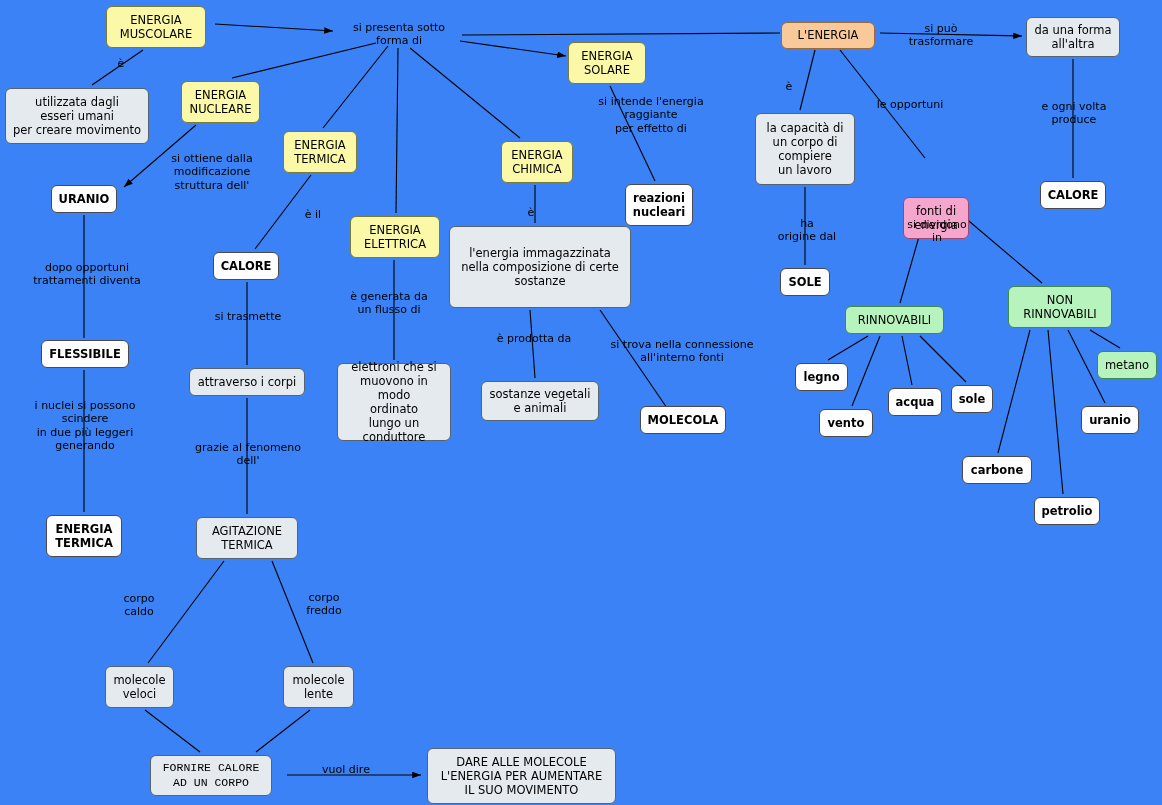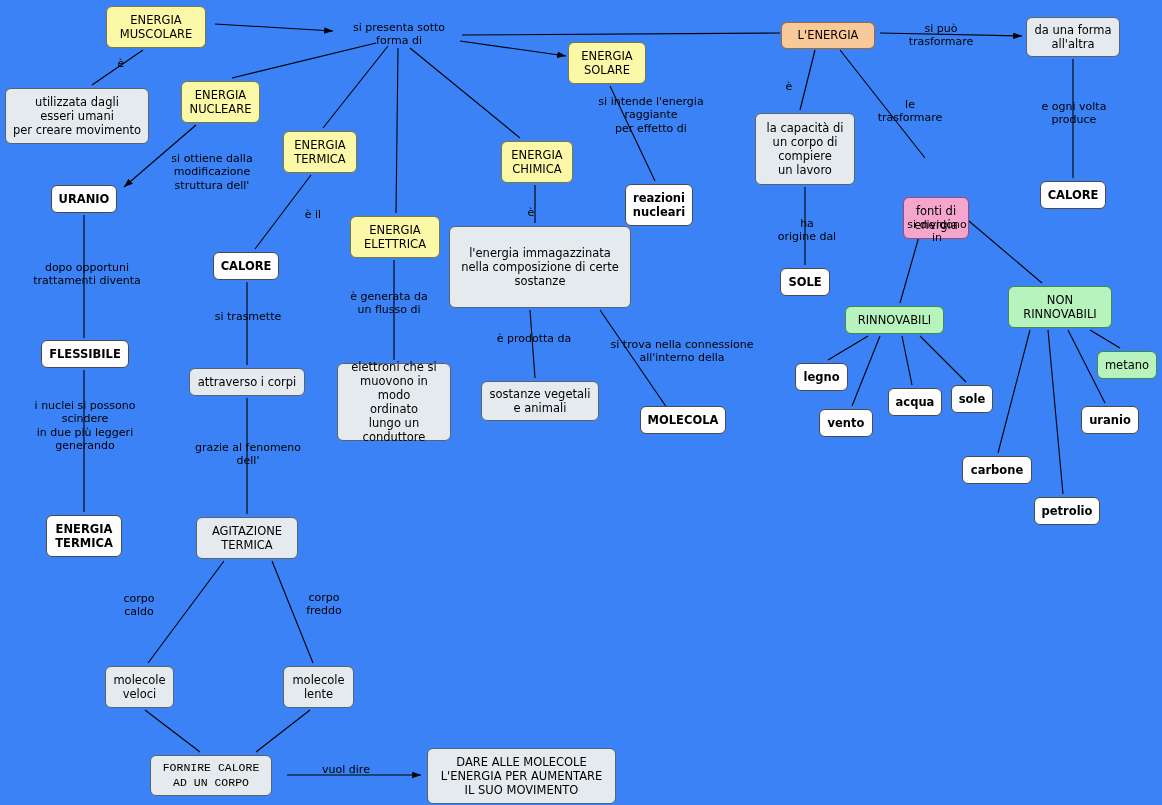--- a/index.html
+++ b/index.html
@@ -179,21 +179,21 @@
 IL SUO MOVIMENTO</div>
     </div>
   <div id="labels-layer">
       <div class="label" style="left: 340px; top: 21px; width: 118px;">si presenta sotto
 forma di</div>
       <div class="label" style="left: 900px; top: 22px; width: 82px;">si può
 trasformare</div>
       <div class="label" style="left: 1032px; top: 100px; width: 84px;">e ogni volta
 produce</div>
       <div class="label" style="left: 782px; top: 80px; width: 14px;">è</div>
-      <div class="label" style="left: 872px; top: 98px; width: 76px;">le trasformare</div>
+      <div class="label" style="left: 872px; top: 98px; width: 76px;">le opportuni</div>
       <div class="label" style="left: 772px; top: 217px; width: 70px;">ha
 origine dal</div>
       <div class="label" style="left: 900px; top: 218px; width: 74px;">si dividono
 in</div>
       <div class="label" style="left: 115px; top: 57px; width: 12px;">è</div>
       <div class="label" style="left: 162px; top: 152px; width: 100px;">si ottiene dalla
 modificazione
 struttura dell'</div>
       <div class="label" style="left: 28px; top: 261px; width: 118px;">dopo opportuni
 trattamenti diventa</div>
@@ -208,18 +208,18 @@
       <div class="label" style="left: 115px; top: 592px; width: 48px;">corpo
 caldo</div>
       <div class="label" style="left: 298px; top: 591px; width: 52px;">corpo
 freddo</div>
       <div class="label" style="left: 316px; top: 763px; width: 60px;">vuol dire</div>
       <div class="label" style="left: 344px; top: 290px; width: 90px;">è generata da
 un flusso di</div>
       <div class="label" style="left: 524px; top: 206px; width: 14px;">è</div>
       <div class="label" style="left: 490px; top: 332px; width: 88px;">è prodotta da</div>
       <div class="label" style="left: 596px; top: 338px; width: 172px;">si trova nella connessione
-all'interno della</div>
+all'interno fonti</div>
       <div class="label" style="left: 588px; top: 95px; width: 126px;">si intende l'energia
 raggiante
 per effetto di</div>
     </div>
 </div>
 
 </body></html>

